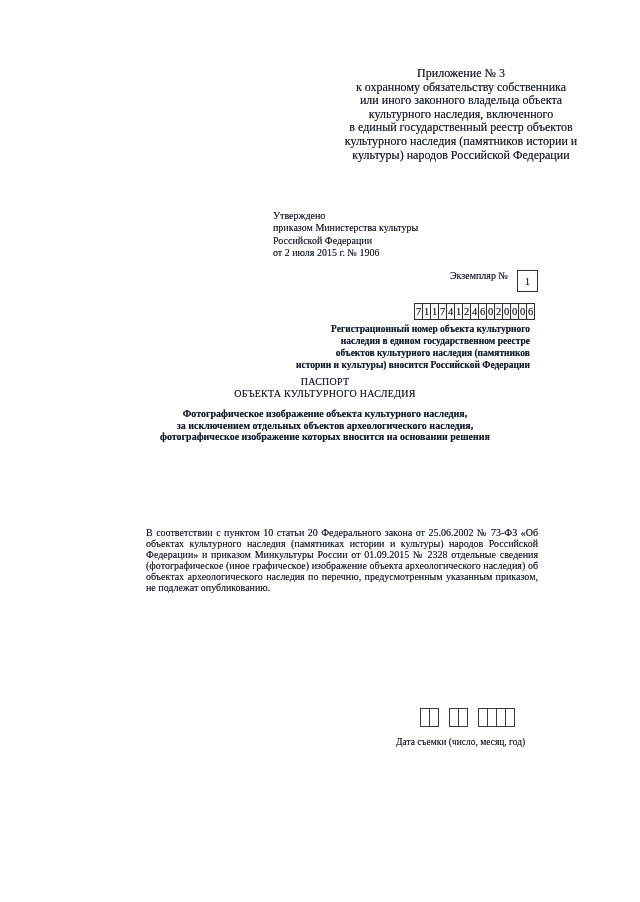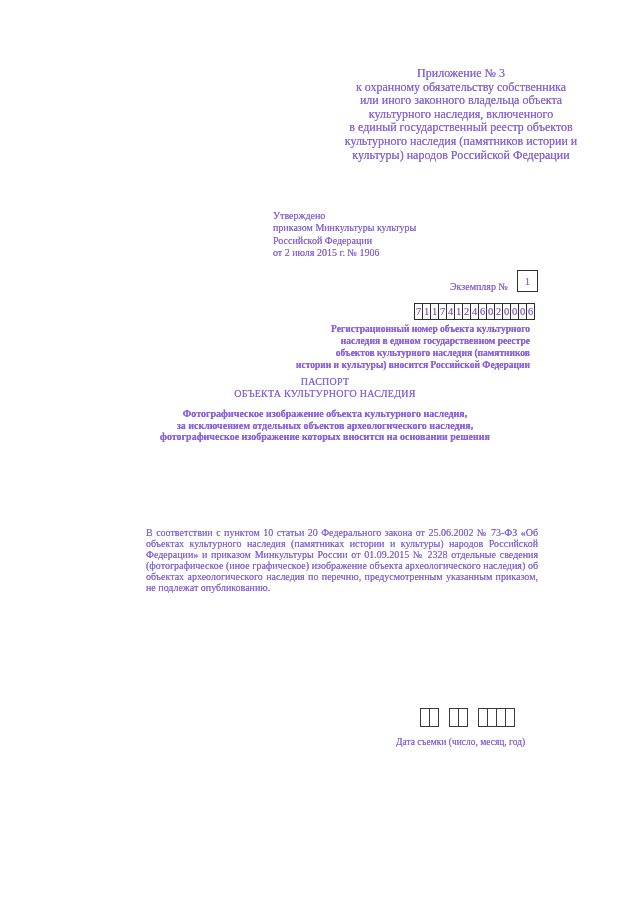--- a/index.html
+++ b/index.html
@@ -1,42 +1,42 @@
 <!DOCTYPE html>
 <html lang="ru"><head>
 <meta charset="utf-8">
 <style>
   html,body{margin:0;padding:0;background:#ffffff;}
   .page{
     position:relative;
     width:640px;height:902px;
     background:#ffffff;
     font-family:"Liberation Serif","DejaVu Serif",serif;
-    color:#8b5cf6;
+    color:#0f172a;
     overflow:hidden;
   }
   .page *{box-sizing:border-box;}
   .txt{ text-shadow:0 0 .45px rgba(28,28,28,.55); }
 
   
   .appendix-header{
     position:absolute;top:67px;left:331px;width:260px;
     font-size:12px;line-height:13.6px;text-align:center;
   }
 
   
   .approval{
     position:absolute;top:210px;right:107px;width:260px;
     font-size:10px;line-height:12.4px;
   }
 
   
   .copy-row{
     position:absolute;top:270px;right:102px;
-    display:flex;align-items:flex-end;gap:9px;
+    display:flex;align-items:flex-start;gap:9px;
     font-size:10px;
   }
   .copy-box{
     width:21px;height:22px;border:1px solid #2e2e2e;
     display:flex;align-items:center;justify-content:center;
     font-size:10px;
   }
 
   
   .reg-cells{
@@ -104,21 +104,21 @@
       <div>к охранному обязательству собственника</div>
       <div>или иного законного владельца объекта</div>
       <div>культурного наследия, включенного</div>
       <div>в единый государственный реестр объектов</div>
       <div>культурного наследия (памятников истории и</div>
       <div>культуры) народов Российской Федерации</div>
     </div>
 
   <div class="approval txt">
       <div>Утверждено</div>
-      <div>приказом Минкультуры культуры</div>
+      <div>приказом Министерства культуры</div>
       <div>Российской Федерации</div>
       <div>от 2 июля 2015 г. № 1906</div>
     </div>
 
   <div class="copy-row txt">
     <span>Экземпляр №</span>
     <span class="copy-box">1</span>
   </div>
 
   <div class="reg-cells txt">

